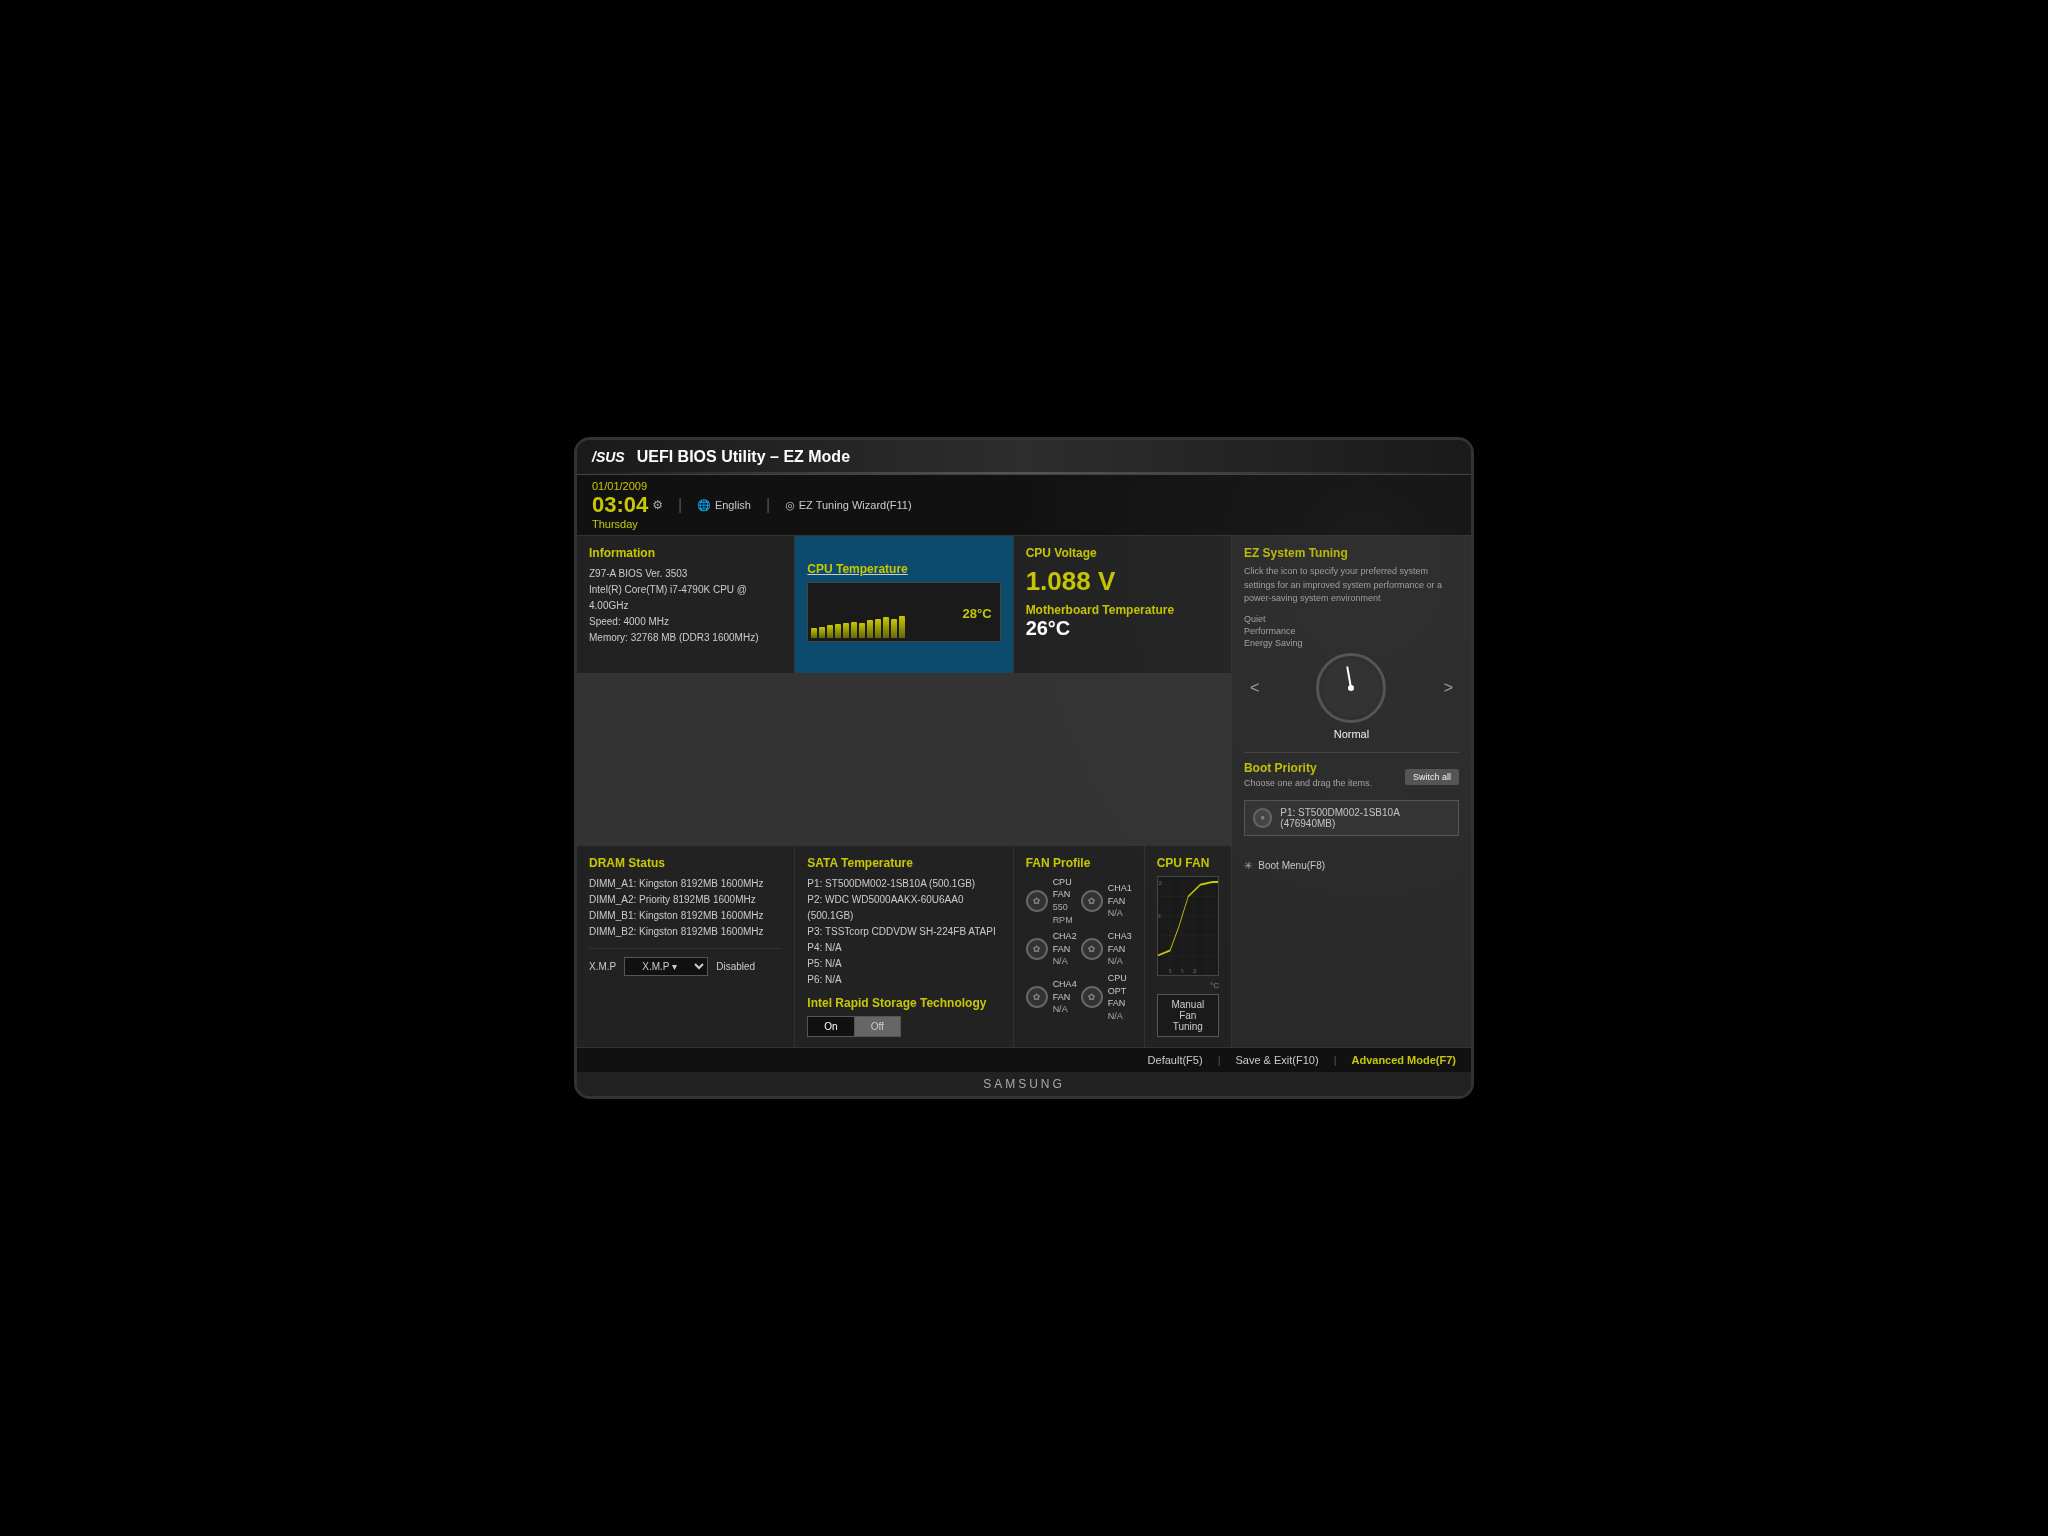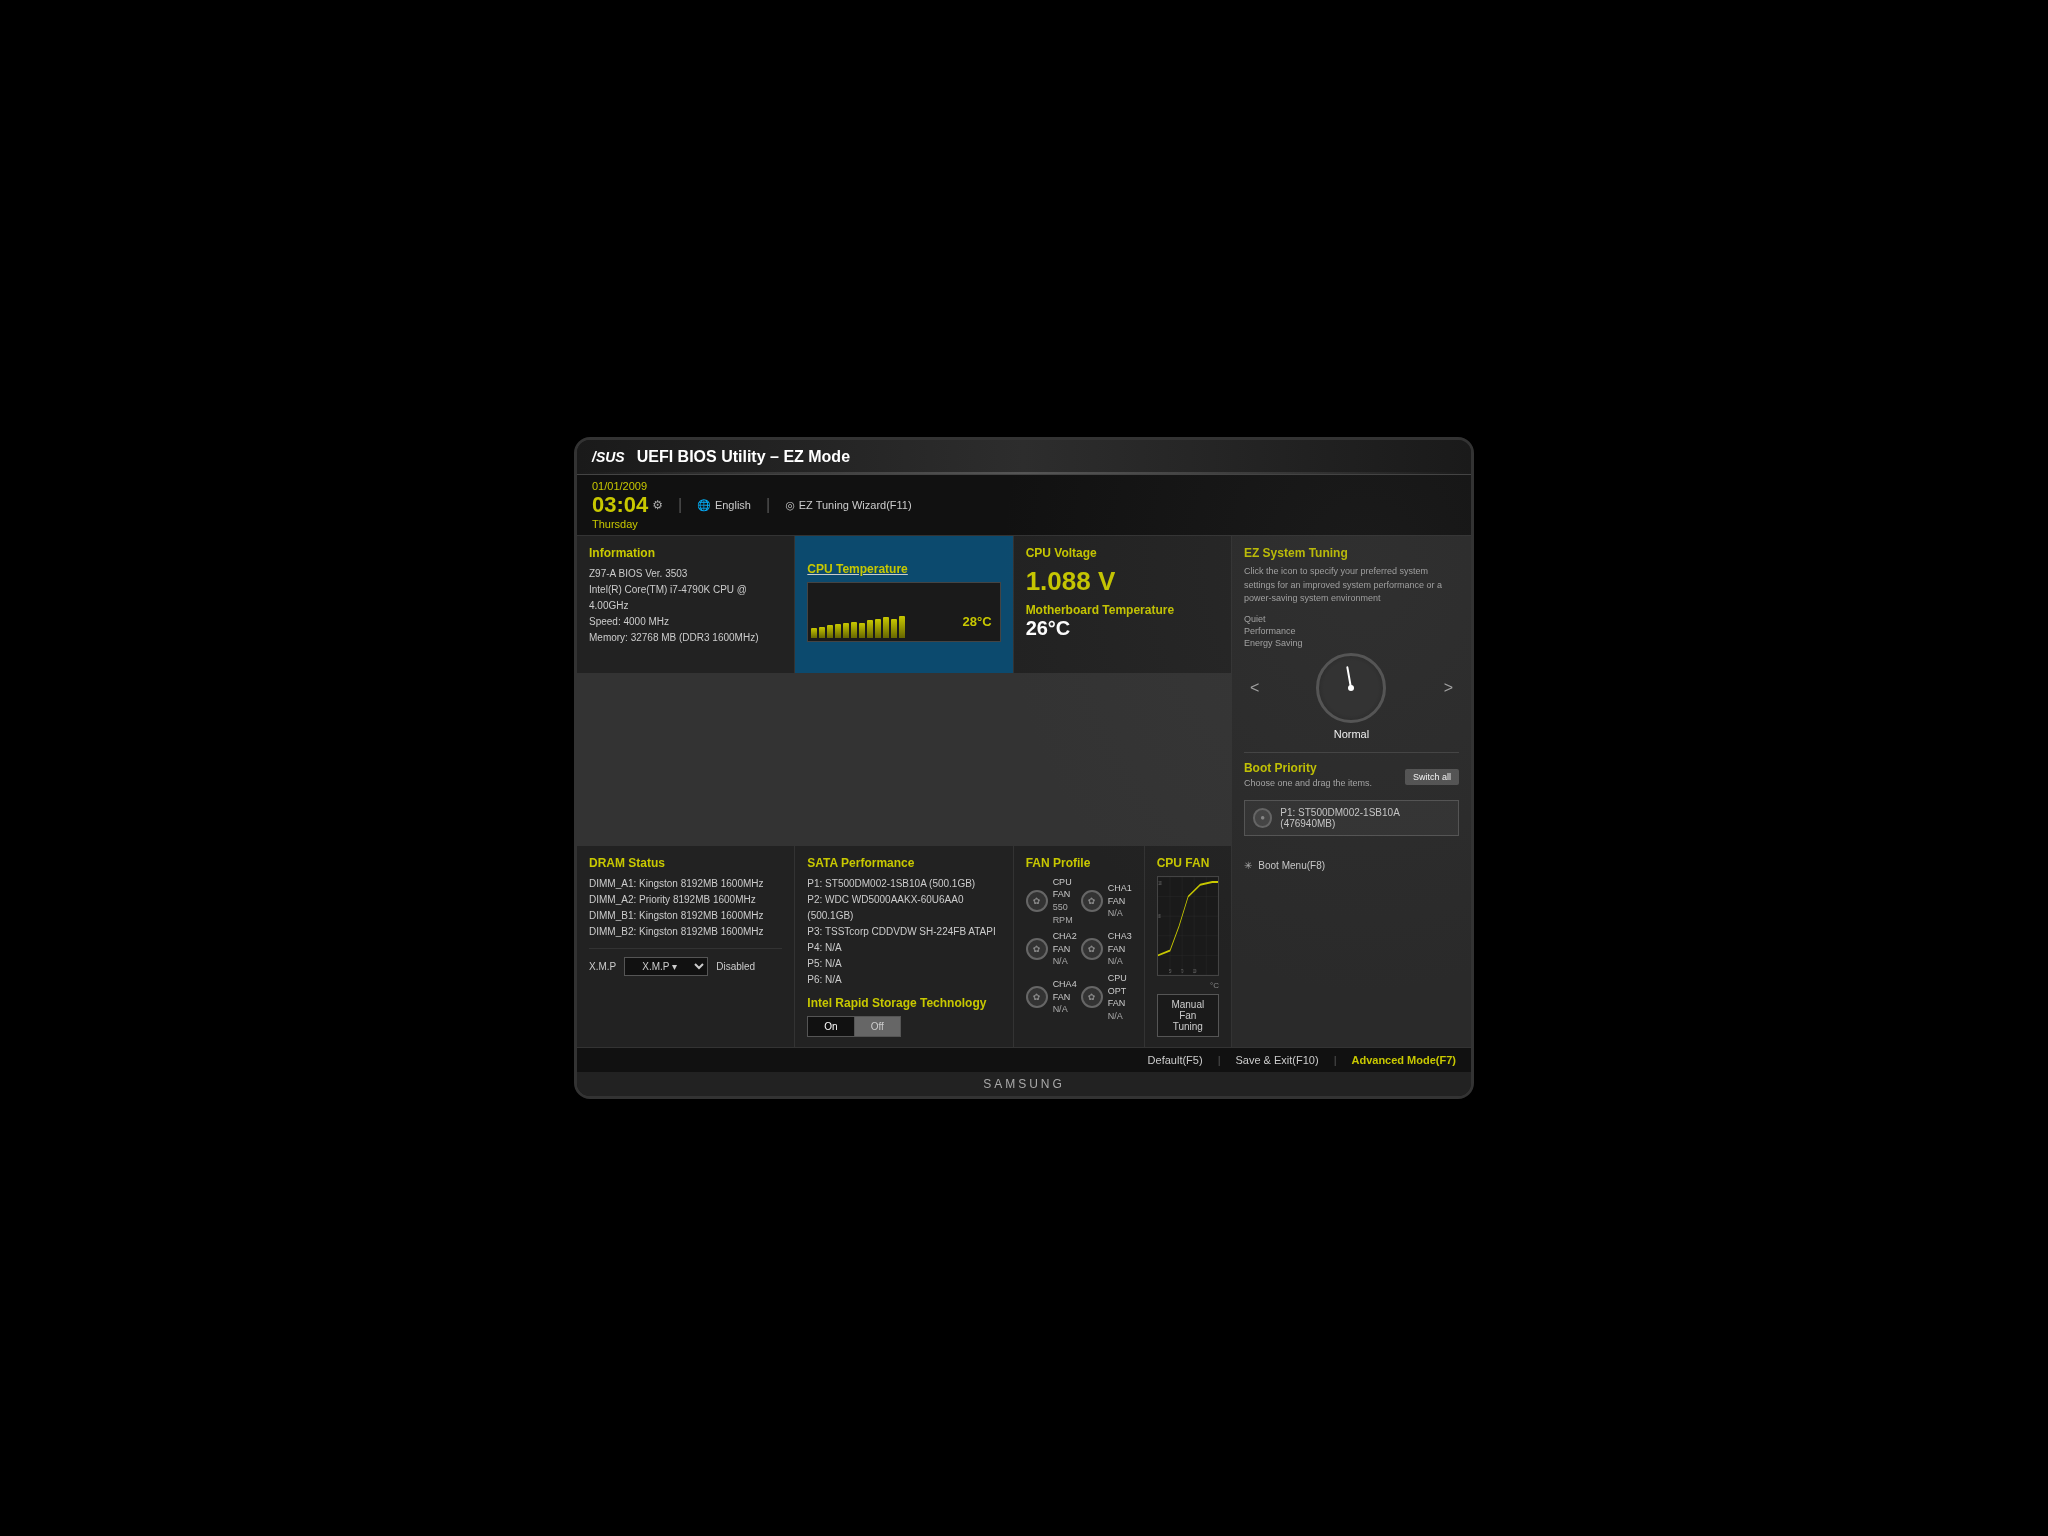--- a/index.html
+++ b/index.html
@@ -139,21 +139,21 @@
       padding: 3px;
       gap: 2px;
     }
     .temp-bar {
       background: linear-gradient(180deg, #c8c800, #666600);
       width: 6px;
       border-radius: 1px 1px 0 0;
     }
     .temp-value-overlay {
       position: absolute;
-      bottom: 12px;
+      bottom: 20px;
       right: 8px;
       color: #c8c800;
       font-size: 13px;
       font-weight: bold;
     }
 
     
     .voltage-value {
       color: #c8c800;
       font-size: 26px;
@@ -599,21 +599,21 @@
         <div class="xmp-row">
           <div class="xmp-label">X.M.P</div>
           <select class="xmp-select">
             <option>X.M.P ▾</option>
           </select>
           <div class="xmp-value">Disabled</div>
         </div>
       </div>
 
       <div class="sata-panel">
-        <div class="panel-title">SATA Performance</div>
+        <div class="panel-title">SATA Temperature</div>
         <div class="panel-text">
           <div>P1: ST500DM002-1SB10A (500.1GB)</div>
           <div>P2: WDC WD5000AAKX-60U6AA0 (500.1GB)</div>
           <div>P3: TSSTcorp CDDVDW SH-224FB ATAPI</div>
           <div>P4: N/A</div>
           <div>P5: N/A</div>
           <div>P6: N/A</div>
         </div>
         <div class="rst-section">
           <div class="panel-title">Intel Rapid Storage Technology</div>

